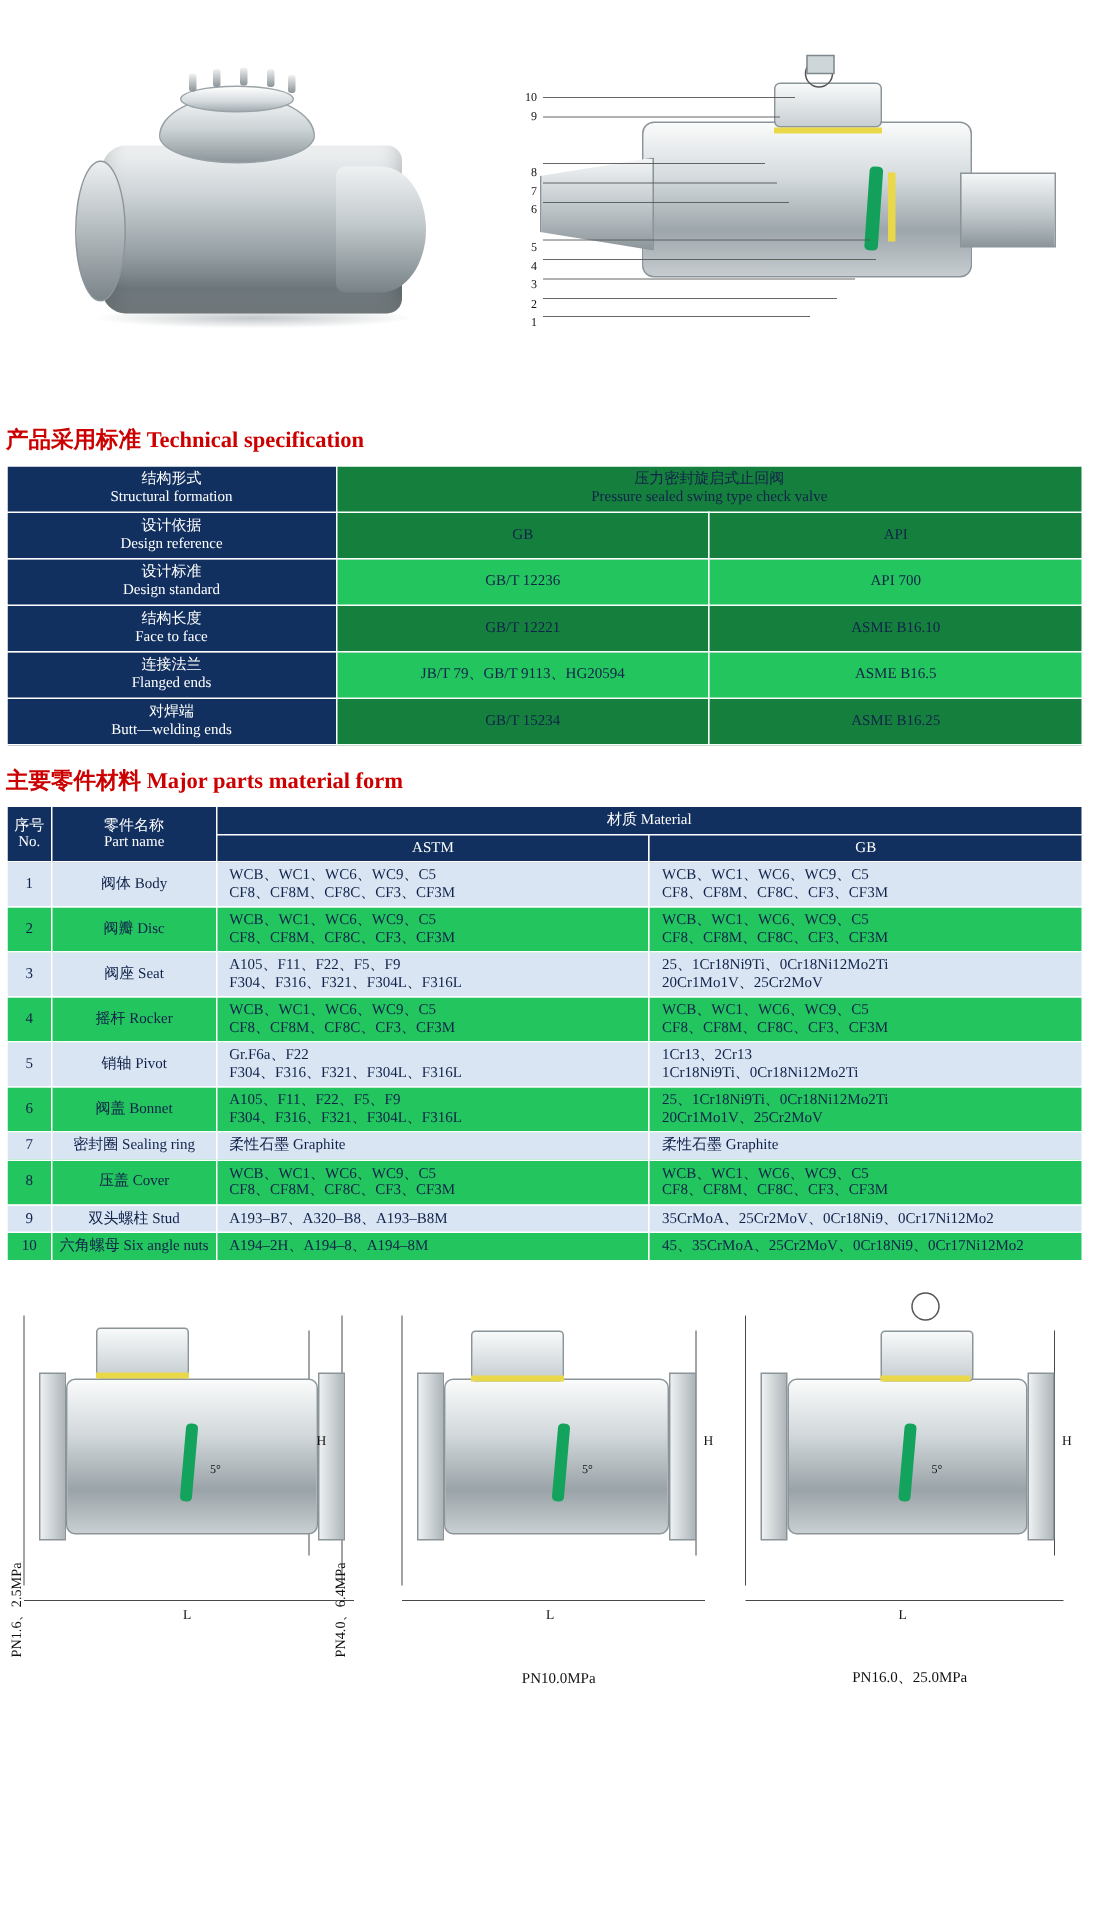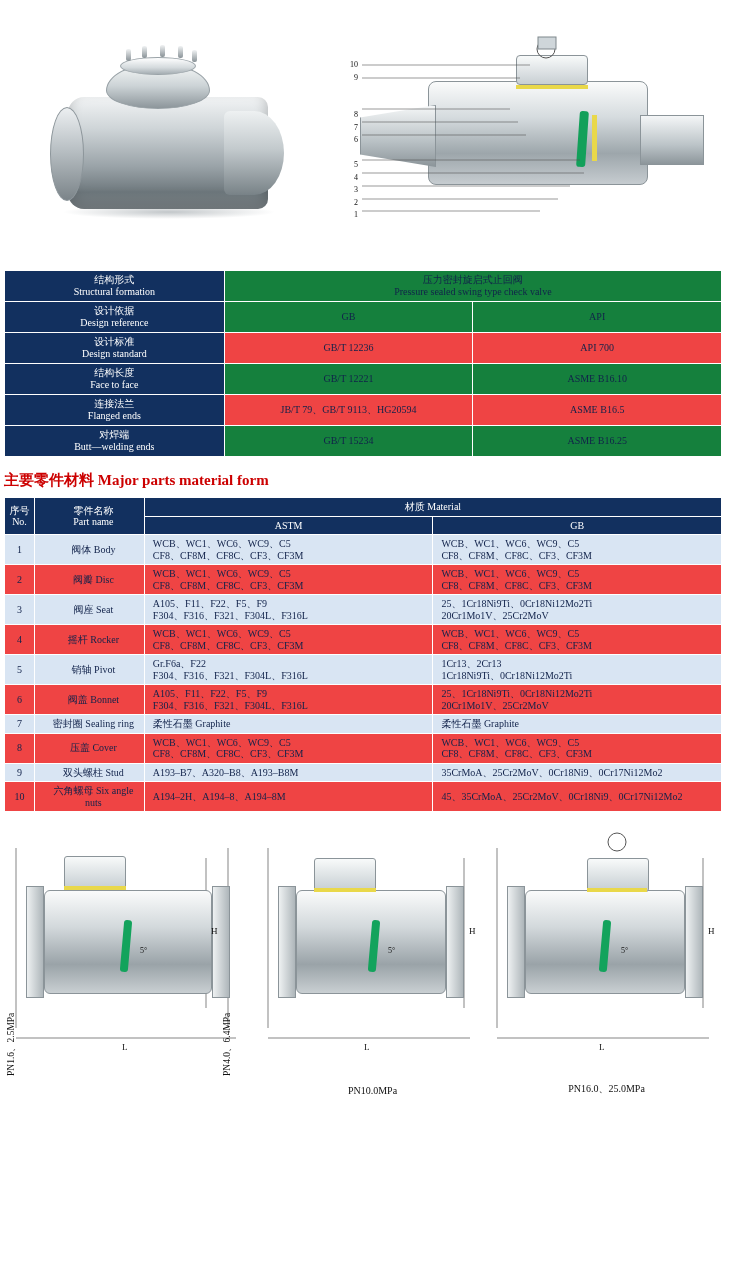--- a/index.html
+++ b/index.html
@@ -165,37 +165,37 @@
     font-weight: normal;
     line-height: 12px;
   }
   .cell-light {
     background: #15803d;
     text-align: center;
     color: #11224a;
     line-height: 12px;
   }
   .cell-light2 {
-    background: #ef4444;
+    background: #22c55e;
     text-align: center;
     color: #11224a;
     line-height: 12px;
   }
   .notes {
     margin: 7px 0 0 6px;
     font-size: 9.5px;
     color: #111;
     line-height: 14px;
   }
 
   
   .tparts { font-size: 10px; }
   .tparts td { line-height: 11.5px; }
   .tparts .num { width: 30px; text-align: center; margin-left: 31px; }
-  .tparts .pname { width: 110px; padding-left: 12px; }
+  .tparts .pname { width: 110px; }
   .tparts .mat { width: 289px; padding-left: 8px; text-align: left; }
   .row-a td.cell-light { background: #d9e5f3; }
 
   
   .bottom-drawings {
     display: flex;
     justify-content: space-between;
     padding: 16px 6px 10px 6px;
     height: 290px;
   }
@@ -310,20 +310,21 @@
         <div style="height:12px;"></div>
         <div>5</div>
         <div>4</div>
         <div>3</div>
         <div>2</div>
         <div>1</div>
       </div>
     </div>
   </div>
 
+  <div class="sec-heading">产品采用标准 Technical specification</div>
 
   <table class="tspec">
     <tbody>
         <tr>
       <td class="hdr-dark" style="width:220px;">
         <div>结构形式</div>
         <div>Structural formation</div>
       </td>
       <td class="cell-light" colspan="2">
         <div>压力密封旋启式止回阀</div>

